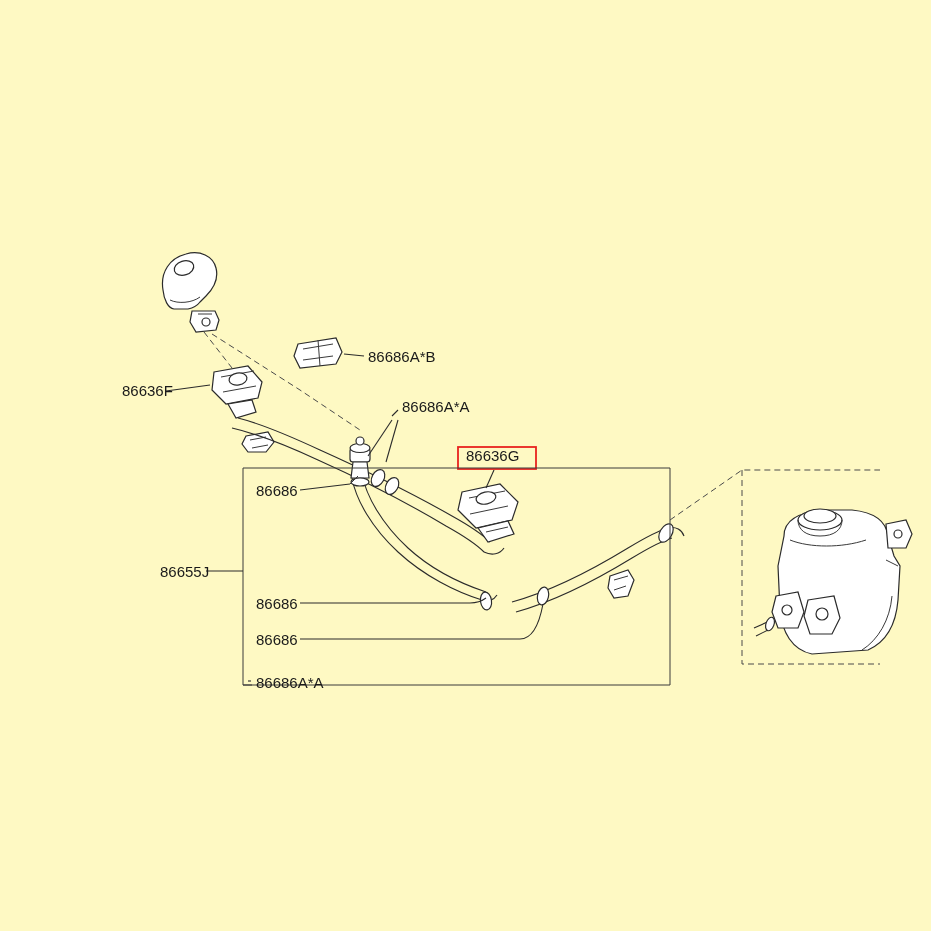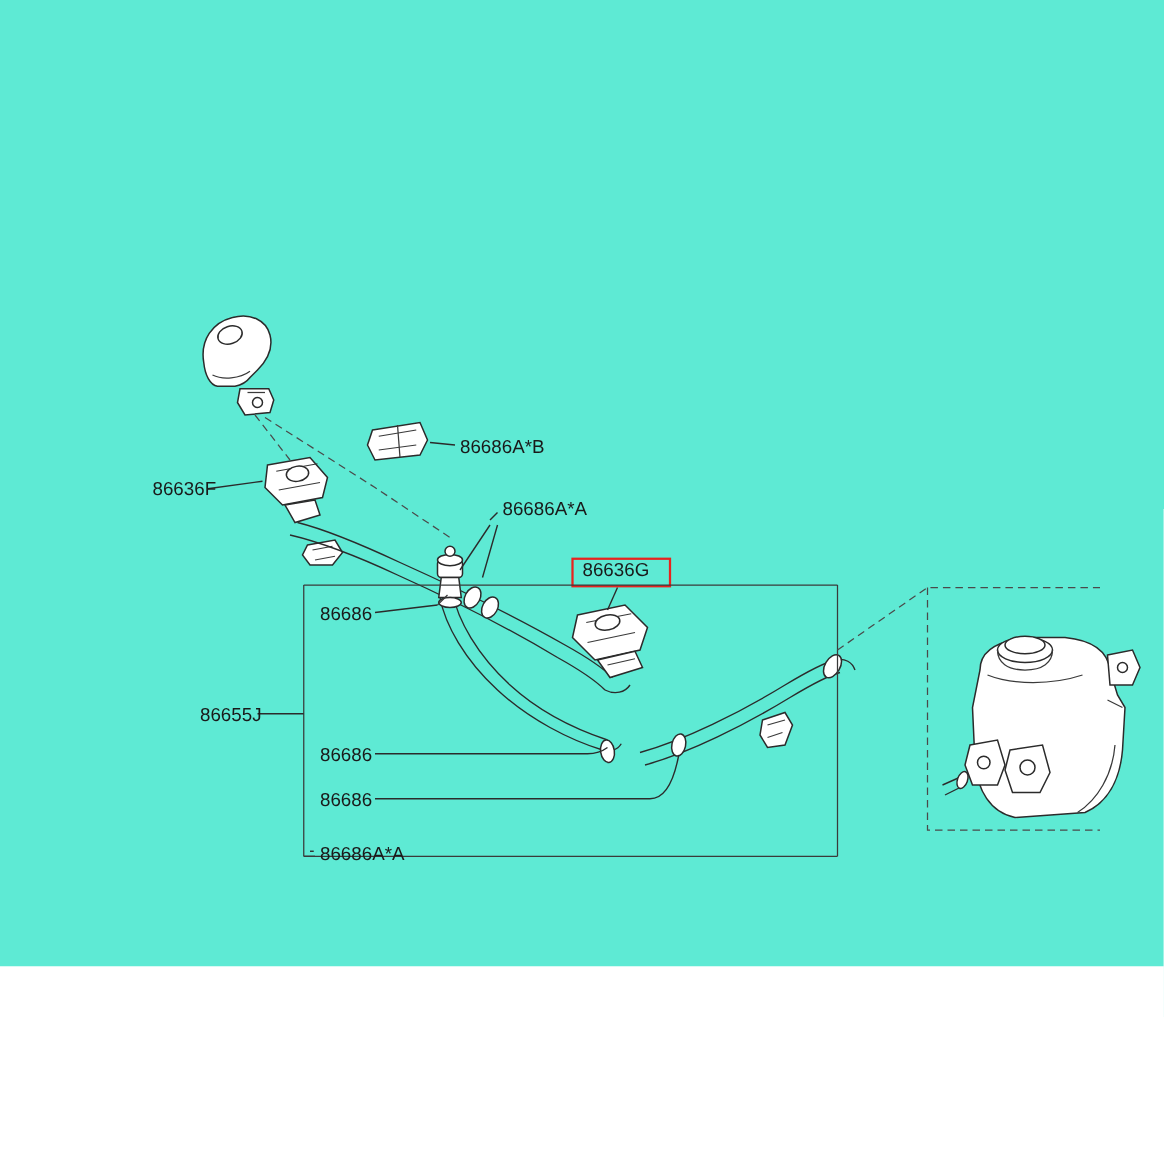--- a/index.html
+++ b/index.html
@@ -9,22 +9,22 @@
   }
   body {
     width: 931px;
     height: 931px;
     font-family: "Liberation Sans", sans-serif;
     overflow: hidden;
   }
   #diagram-root {
     position: relative;
     width: 931px;
-    height: 773px;
-    background: #5eead4;
+    height: 931px;
+    background: #fef9c3;
   }
   svg#parts-svg {
     position: absolute;
     left: 0;
     top: 0;
     width: 931px;
     height: 931px;
   }
   .lbl {
     font-family: "Liberation Sans", sans-serif;

